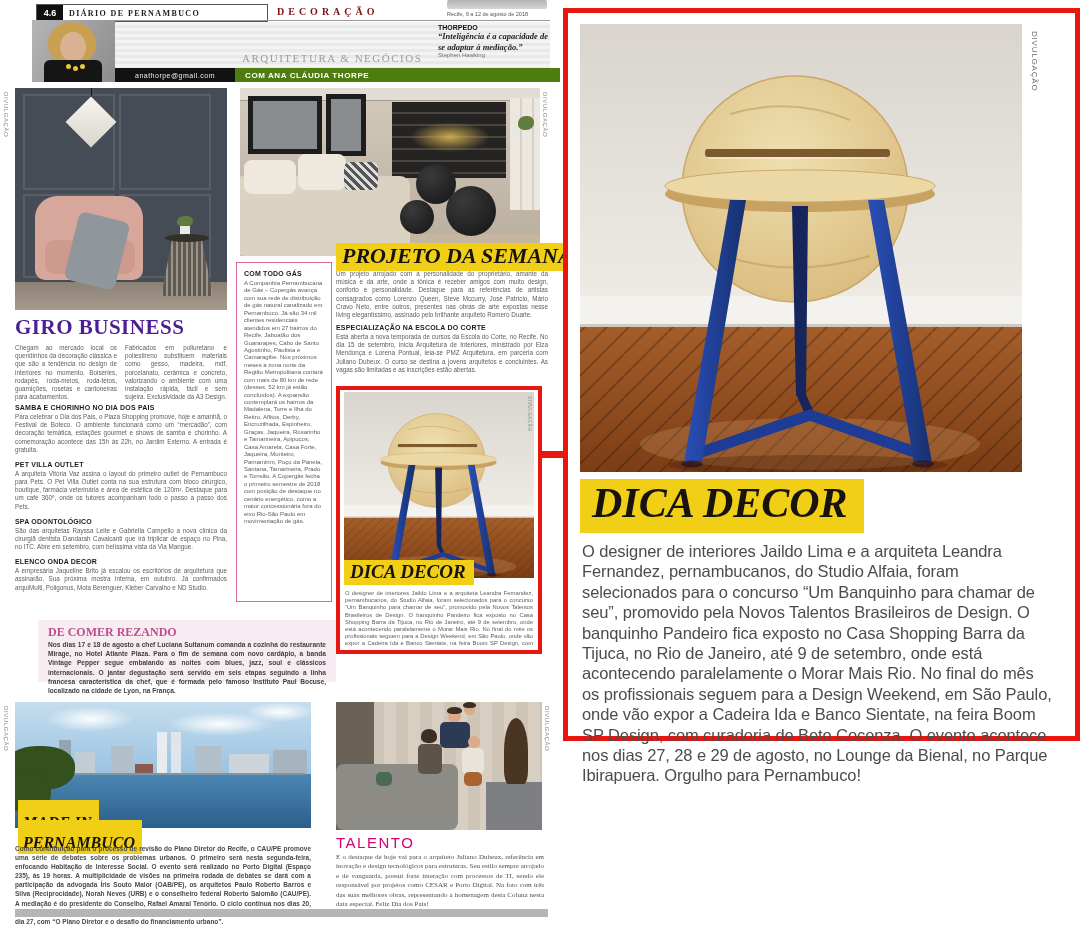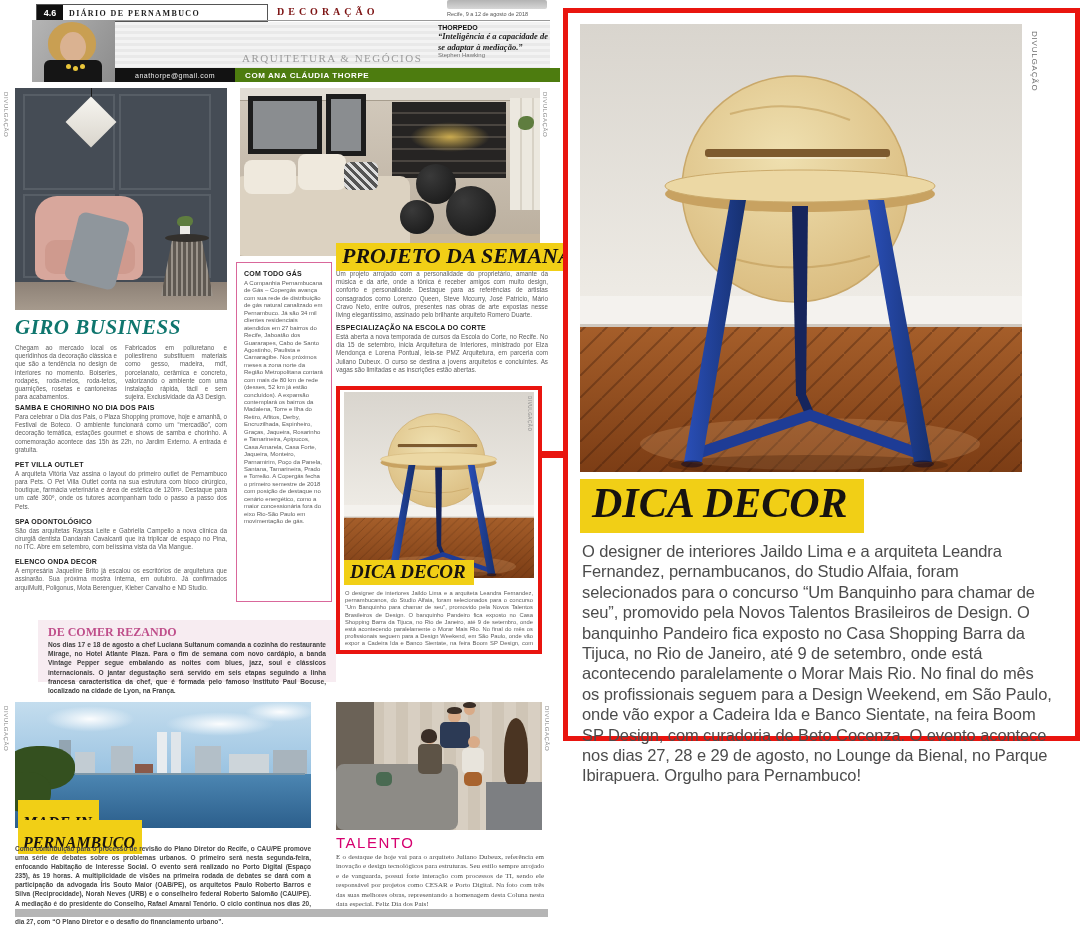--- a/index.html
+++ b/index.html
@@ -41,22 +41,22 @@
   .port-body{background:#151515;border-radius:6px 6px 0 0;}
   .port-bead{background:#e9c63a;border-radius:50%;}
 
   
   .np-h{font-weight:bold;color:#1c1c1c;font-size:7px;letter-spacing:.2px;}
   .np-b{font-size:6.3px;line-height:1.3;color:#5d5d5d;text-align:justify;}
   .brief{margin-bottom:7px;}
   .brief .np-b{margin-top:2px;}
   .twocol{column-count:2;column-gap:8px;}
 
-  .h-giro{font-family:"Liberation Serif",serif;font-style:italic;font-weight:bold;
-          font-size:21px;color:#0f766e;letter-spacing:.5px;}
+  .h-giro{font-family:"Liberation Serif",serif;font-weight:bold;
+          font-size:21px;color:#4c1d95;letter-spacing:.5px;}
   .chip{background:#f1cf16;color:#171310;font-family:"Liberation Serif",serif;
         font-style:italic;font-weight:bold;display:inline-block;white-space:nowrap;}
   .h-decomer{font-family:"Liberation Serif",serif;font-weight:bold;font-size:12px;color:#bf4f8b;}
   .h-talento{font-weight:normal;font-size:15px;color:#d6006f;letter-spacing:1.5px;}
   .decomer-box{background:#f7ecf1;}
   .decomer-b{font-size:6.6px;line-height:1.4;color:#3f3f3f;font-weight:bold;text-align:justify;}
   .madein-b{font-size:6.5px;line-height:1.4;color:#4a4a4a;text-align:justify;font-weight:bold;}
   .talento-b{font-family:"Liberation Serif",serif;font-size:7px;line-height:1.35;color:#4f4f4f;text-align:justify;}
   .gasbox{border:1.5px solid #d9679b;background:#fff;box-sizing:border-box;padding:7px 7px;overflow:hidden;}
   .graybar{background:#b5b5b5;}

